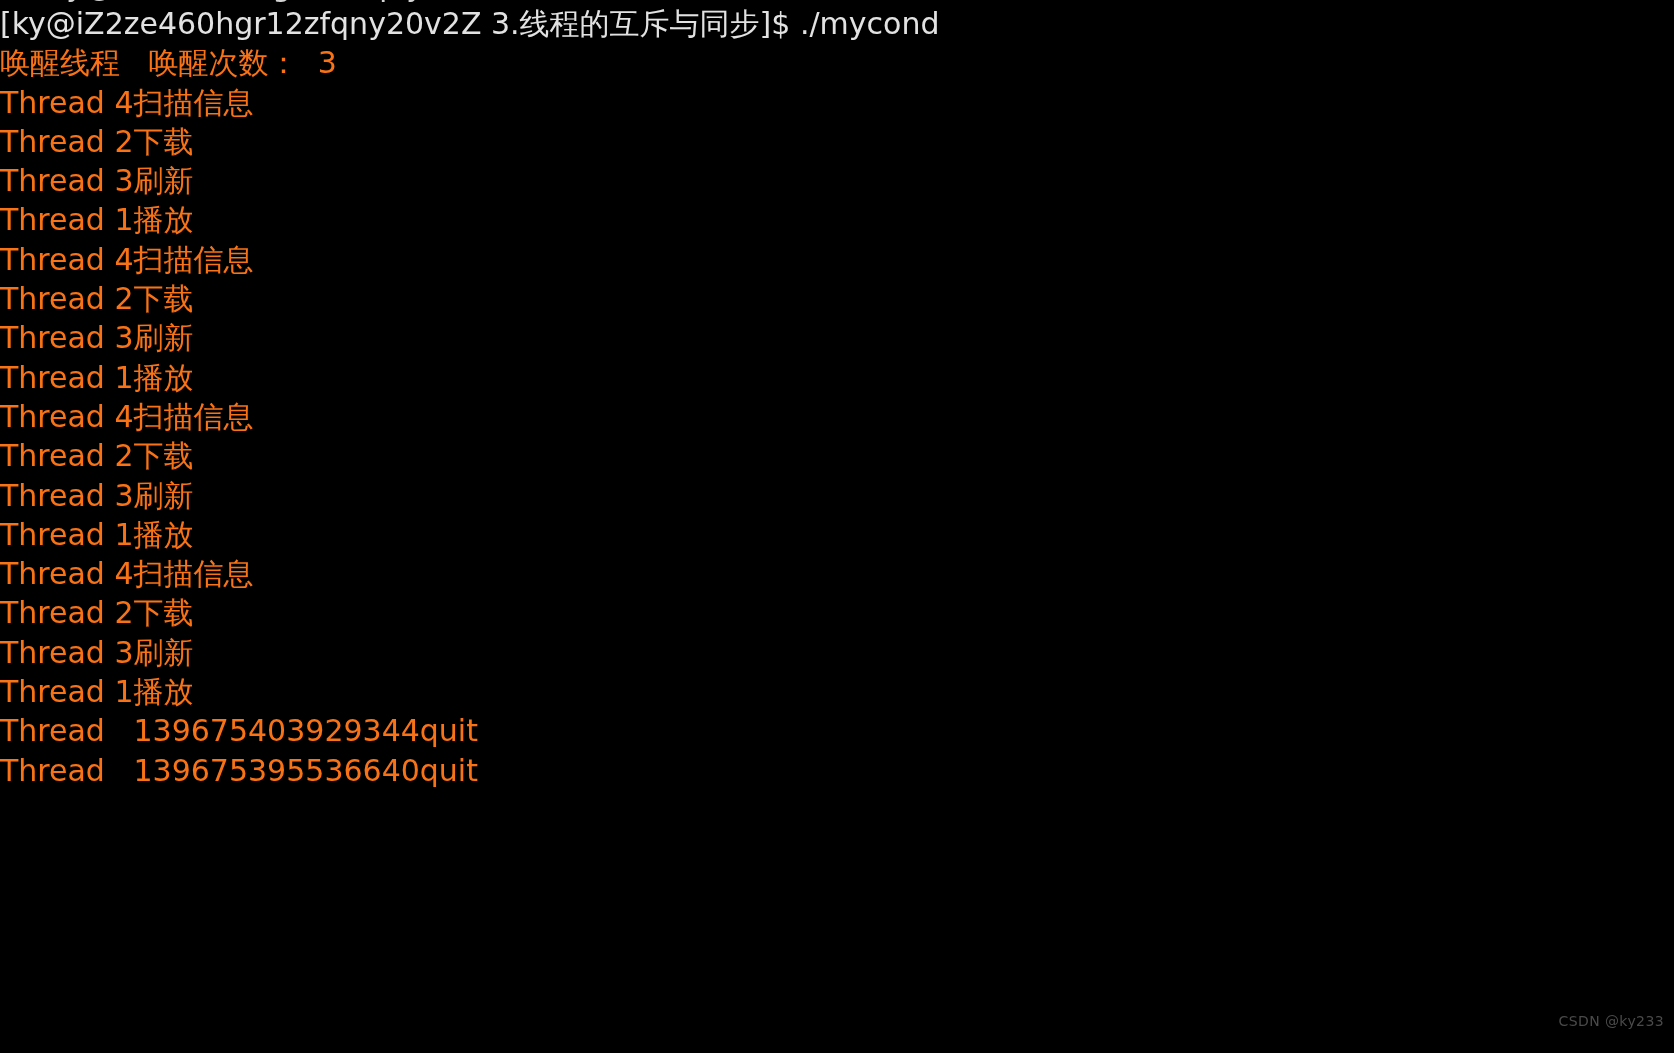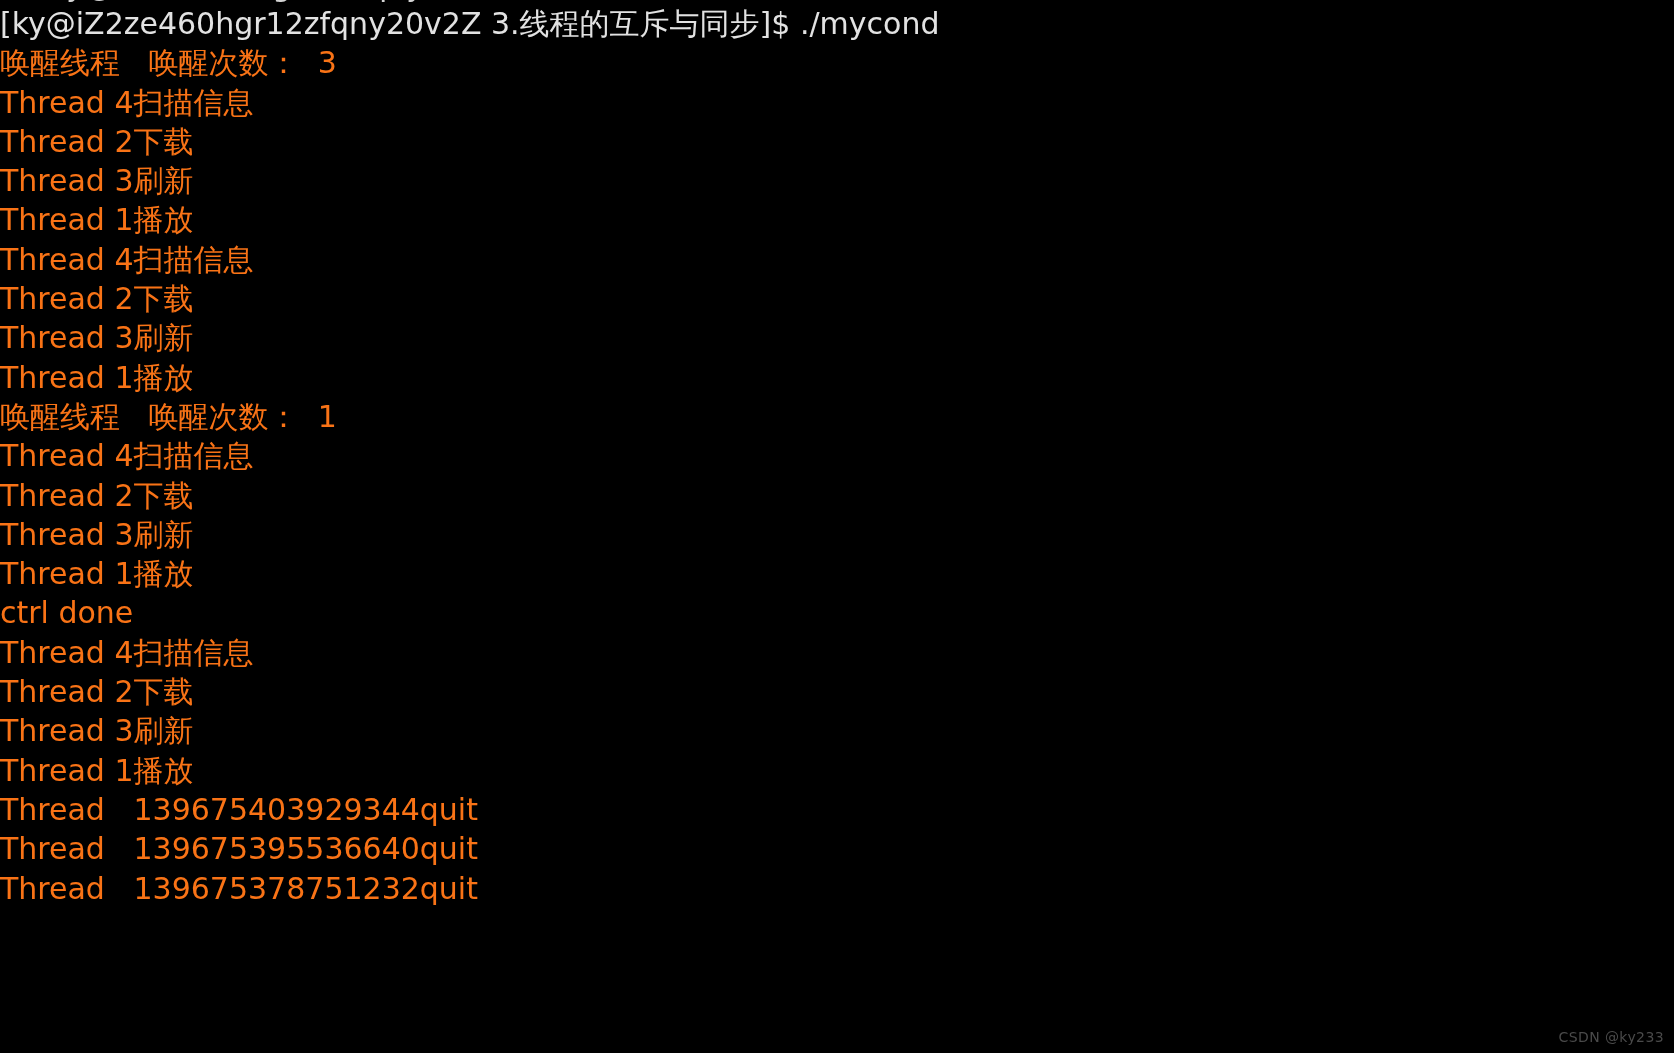--- a/index.html
+++ b/index.html
@@ -65,21 +65,21 @@
     font-size: 30px;
   }
 
   .prompt-line {
     color: #e2e2e2;
   }
 
   #watermark {
     position: absolute;
     right: 10px;
-    bottom: 8px;
+    bottom: 24px;
     color: #4a4a4a;
     font-family: "DejaVu Sans", "Liberation Sans", sans-serif;
     font-size: 14px;
     letter-spacing: 0.4px;
     white-space: pre;
   }
 </style>
 </head>
 <body>
 
@@ -95,31 +95,28 @@
 
     <div class="term-line cjk">唤醒线程   唤醒次数：  3</div>
     <div class="term-line cjk">Thread 4扫描信息</div>
     <div class="term-line cjk">Thread 2下载</div>
     <div class="term-line cjk">Thread 3刷新</div>
     <div class="term-line cjk">Thread 1播放</div>
     <div class="term-line cjk">Thread 4扫描信息</div>
     <div class="term-line cjk">Thread 2下载</div>
     <div class="term-line cjk">Thread 3刷新</div>
     <div class="term-line cjk">Thread 1播放</div>
-    <div class="term-line cjk">唤醒线程   唤醒次数：  1</div>
     <div class="term-line cjk">Thread 4扫描信息</div>
     <div class="term-line cjk">Thread 2下载</div>
     <div class="term-line cjk">Thread 3刷新</div>
     <div class="term-line cjk">Thread 1播放</div>
-    <div class="term-line cjk">ctrl done</div>
     <div class="term-line cjk">Thread 4扫描信息</div>
     <div class="term-line cjk">Thread 2下载</div>
     <div class="term-line cjk">Thread 3刷新</div>
     <div class="term-line cjk">Thread 1播放</div>
     <div class="term-line cjk">Thread   139675403929344quit</div>
     <div class="term-line cjk">Thread   139675395536640quit</div>
-    <div class="term-line cjk">Thread   139675378751232quit</div>
 
   </div>
 
   <div id="watermark">CSDN @ky233</div>
 
 </div>
 
 </body></html>

